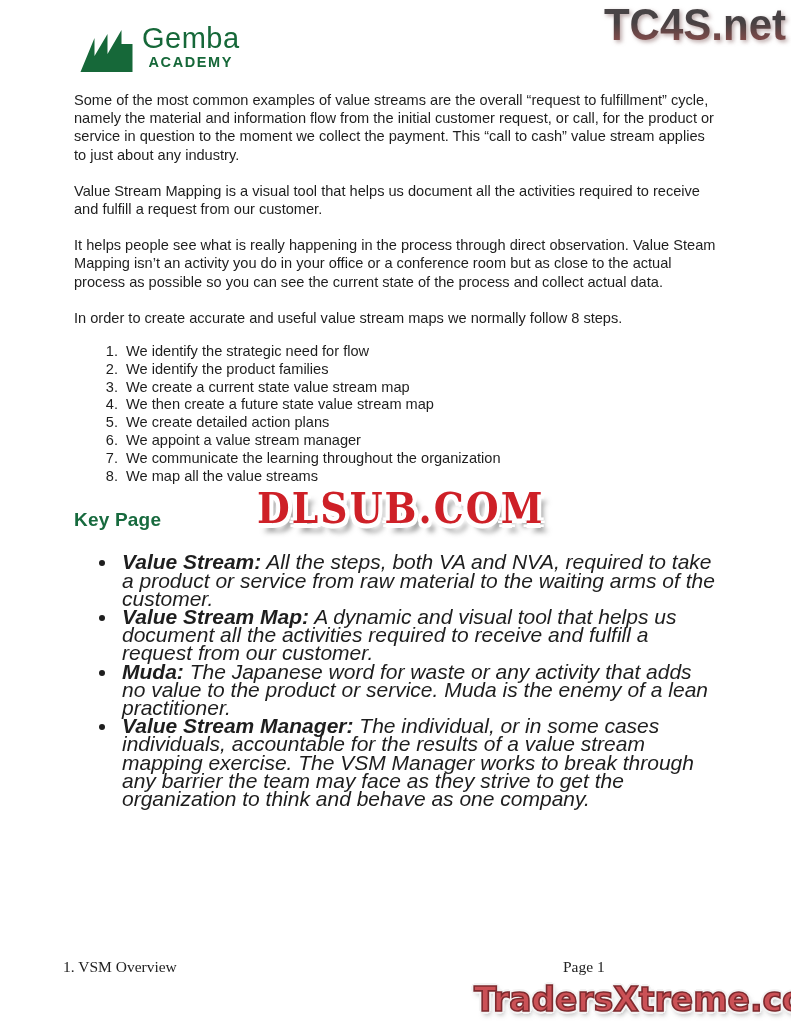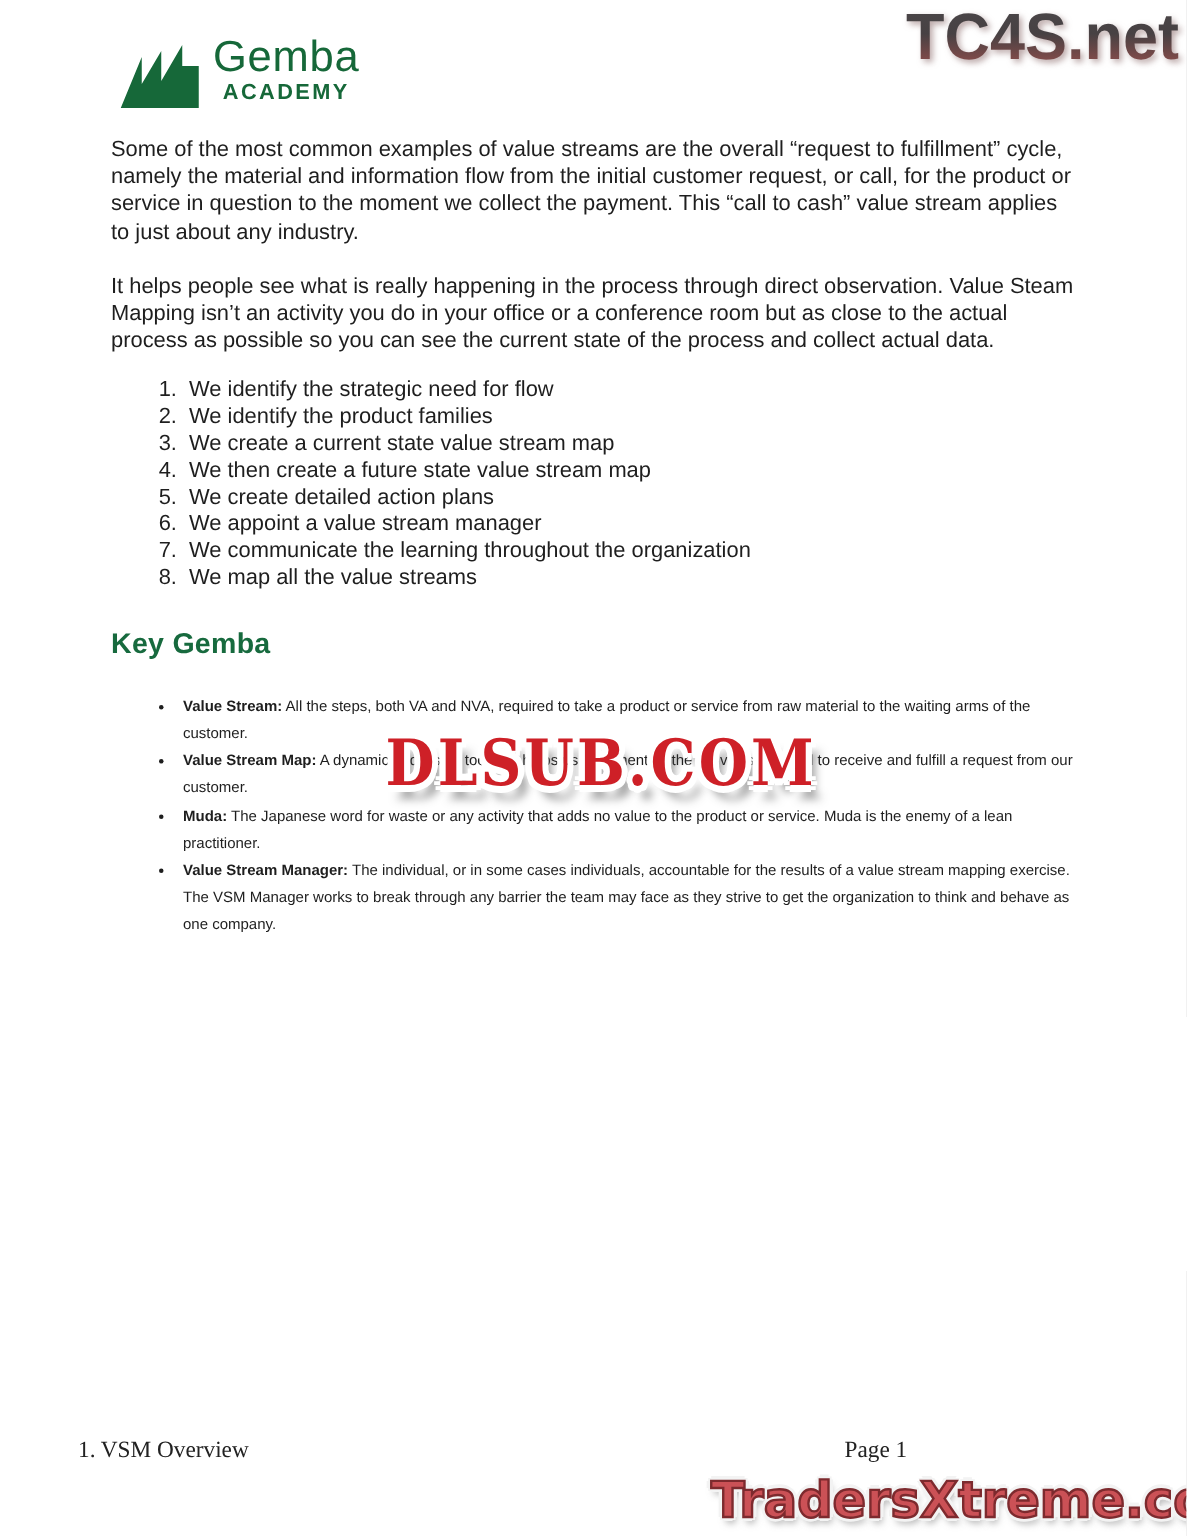--- a/index.html
+++ b/index.html
@@ -67,30 +67,30 @@
     margin: 26px 0 0; font-size: 19px; font-weight: bold; color: #176a3e; letter-spacing: 0.2px;
   }
   h2.green-heading.key-terms { margin-top: 24px; }
   p.body-par { margin: 18px 0 0; font-size: 14.6px; line-height: 18.2px; color: #1e1e1e; }
   p.body-par:first-of-type { margin-top: 17px; }
 
   ol.steps { margin: 16px 0 0; padding-left: 48px; }
   ol.steps li { font-size: 14.6px; line-height: 17.8px; padding-left: 4px; }
 
   ul.terms { margin: 22px 0 0; padding-left: 44px; list-style: disc; }
-  ul.terms li { font-size: 10px; line-height: 18.2px; padding-left: 4px; }
+  ul.terms li { font-size: 21px; line-height: 18.2px; padding-left: 4px; font-style: italic; }
   ul.terms .term { font-weight: bold; }
 
   
   .footer-left, .footer-right {
     position: absolute; top: 958px;
     font-family: "Liberation Serif", serif;
     font-size: 15.5px; color: #222;
   }
-  .footer-left { left: 52px; }
+  .footer-left { left: 63px; }
   .footer-right { left: 563px; }
 </style>
 </head>
 <body>
 
 <div class="page">
 
   <div class="wm-tc4s">TC4S.net</div>
 
   <div class="content">
@@ -103,34 +103,36 @@
       </span>
       <span class="logo-text">
         <span class="logo-brand">Gemba</span>
         <span class="logo-sub">ACADEMY</span>
       </span>
     </div>
 
 
 
     <p class="body-par">Some of the most common examples of value streams are the overall “request to fulfillment” cycle, namely the material and information flow from the initial customer request, or call, for the product or service in question to the moment we collect the payment.  This “call to cash” value stream applies to just about any industry.</p>
+    <p class="body-par">Value Stream Mapping is a visual tool that helps us document all the activities required to receive and fulfill a request from our customer.</p>
     <p class="body-par">It helps people see what is really happening in the process through direct observation.  Value Steam Mapping isn’t an activity you do in your office or a conference room but as close to the actual process as possible so you can see the current state of the process and collect actual data.</p>
+    <p class="body-par">In order to create accurate and useful value stream maps we normally follow 8 steps.</p>
 
     <ol class="steps">
       <li>We identify the strategic need for flow</li>
       <li>We identify the product families</li>
       <li>We create a current state value stream map</li>
       <li>We then create a future state value stream map</li>
       <li>We create detailed action plans</li>
       <li>We appoint a value stream manager</li>
       <li>We communicate the learning throughout the organization</li>
       <li>We map all the value streams</li>
     </ol>
 
-    <h2 class="green-heading key-terms">Key Gemba</h2>
+    <h2 class="green-heading key-terms">Key Page</h2>
 
     <ul class="terms">
       <li><span class="term">Value Stream:</span><span> All the steps, both VA and NVA, required to take a product or service from raw material to the waiting arms of the customer.</span></li>
       <li><span class="term">Value Stream Map:</span><span>  A dynamic and visual tool that helps us document all the activities required to receive and fulfill a request from our customer.</span></li>
       <li><span class="term">Muda:</span><span> The Japanese word for waste or any activity that adds no value to the product or service.  Muda is the enemy of a lean practitioner.</span></li>
       <li><span class="term">Value Stream Manager:</span><span>  The individual, or in some cases individuals, accountable for the results of a value stream mapping exercise.  The VSM Manager works to break through any barrier the team may face as they strive to get the organization to think and behave as one company.</span></li>
     </ul>
 
   </div>
 

